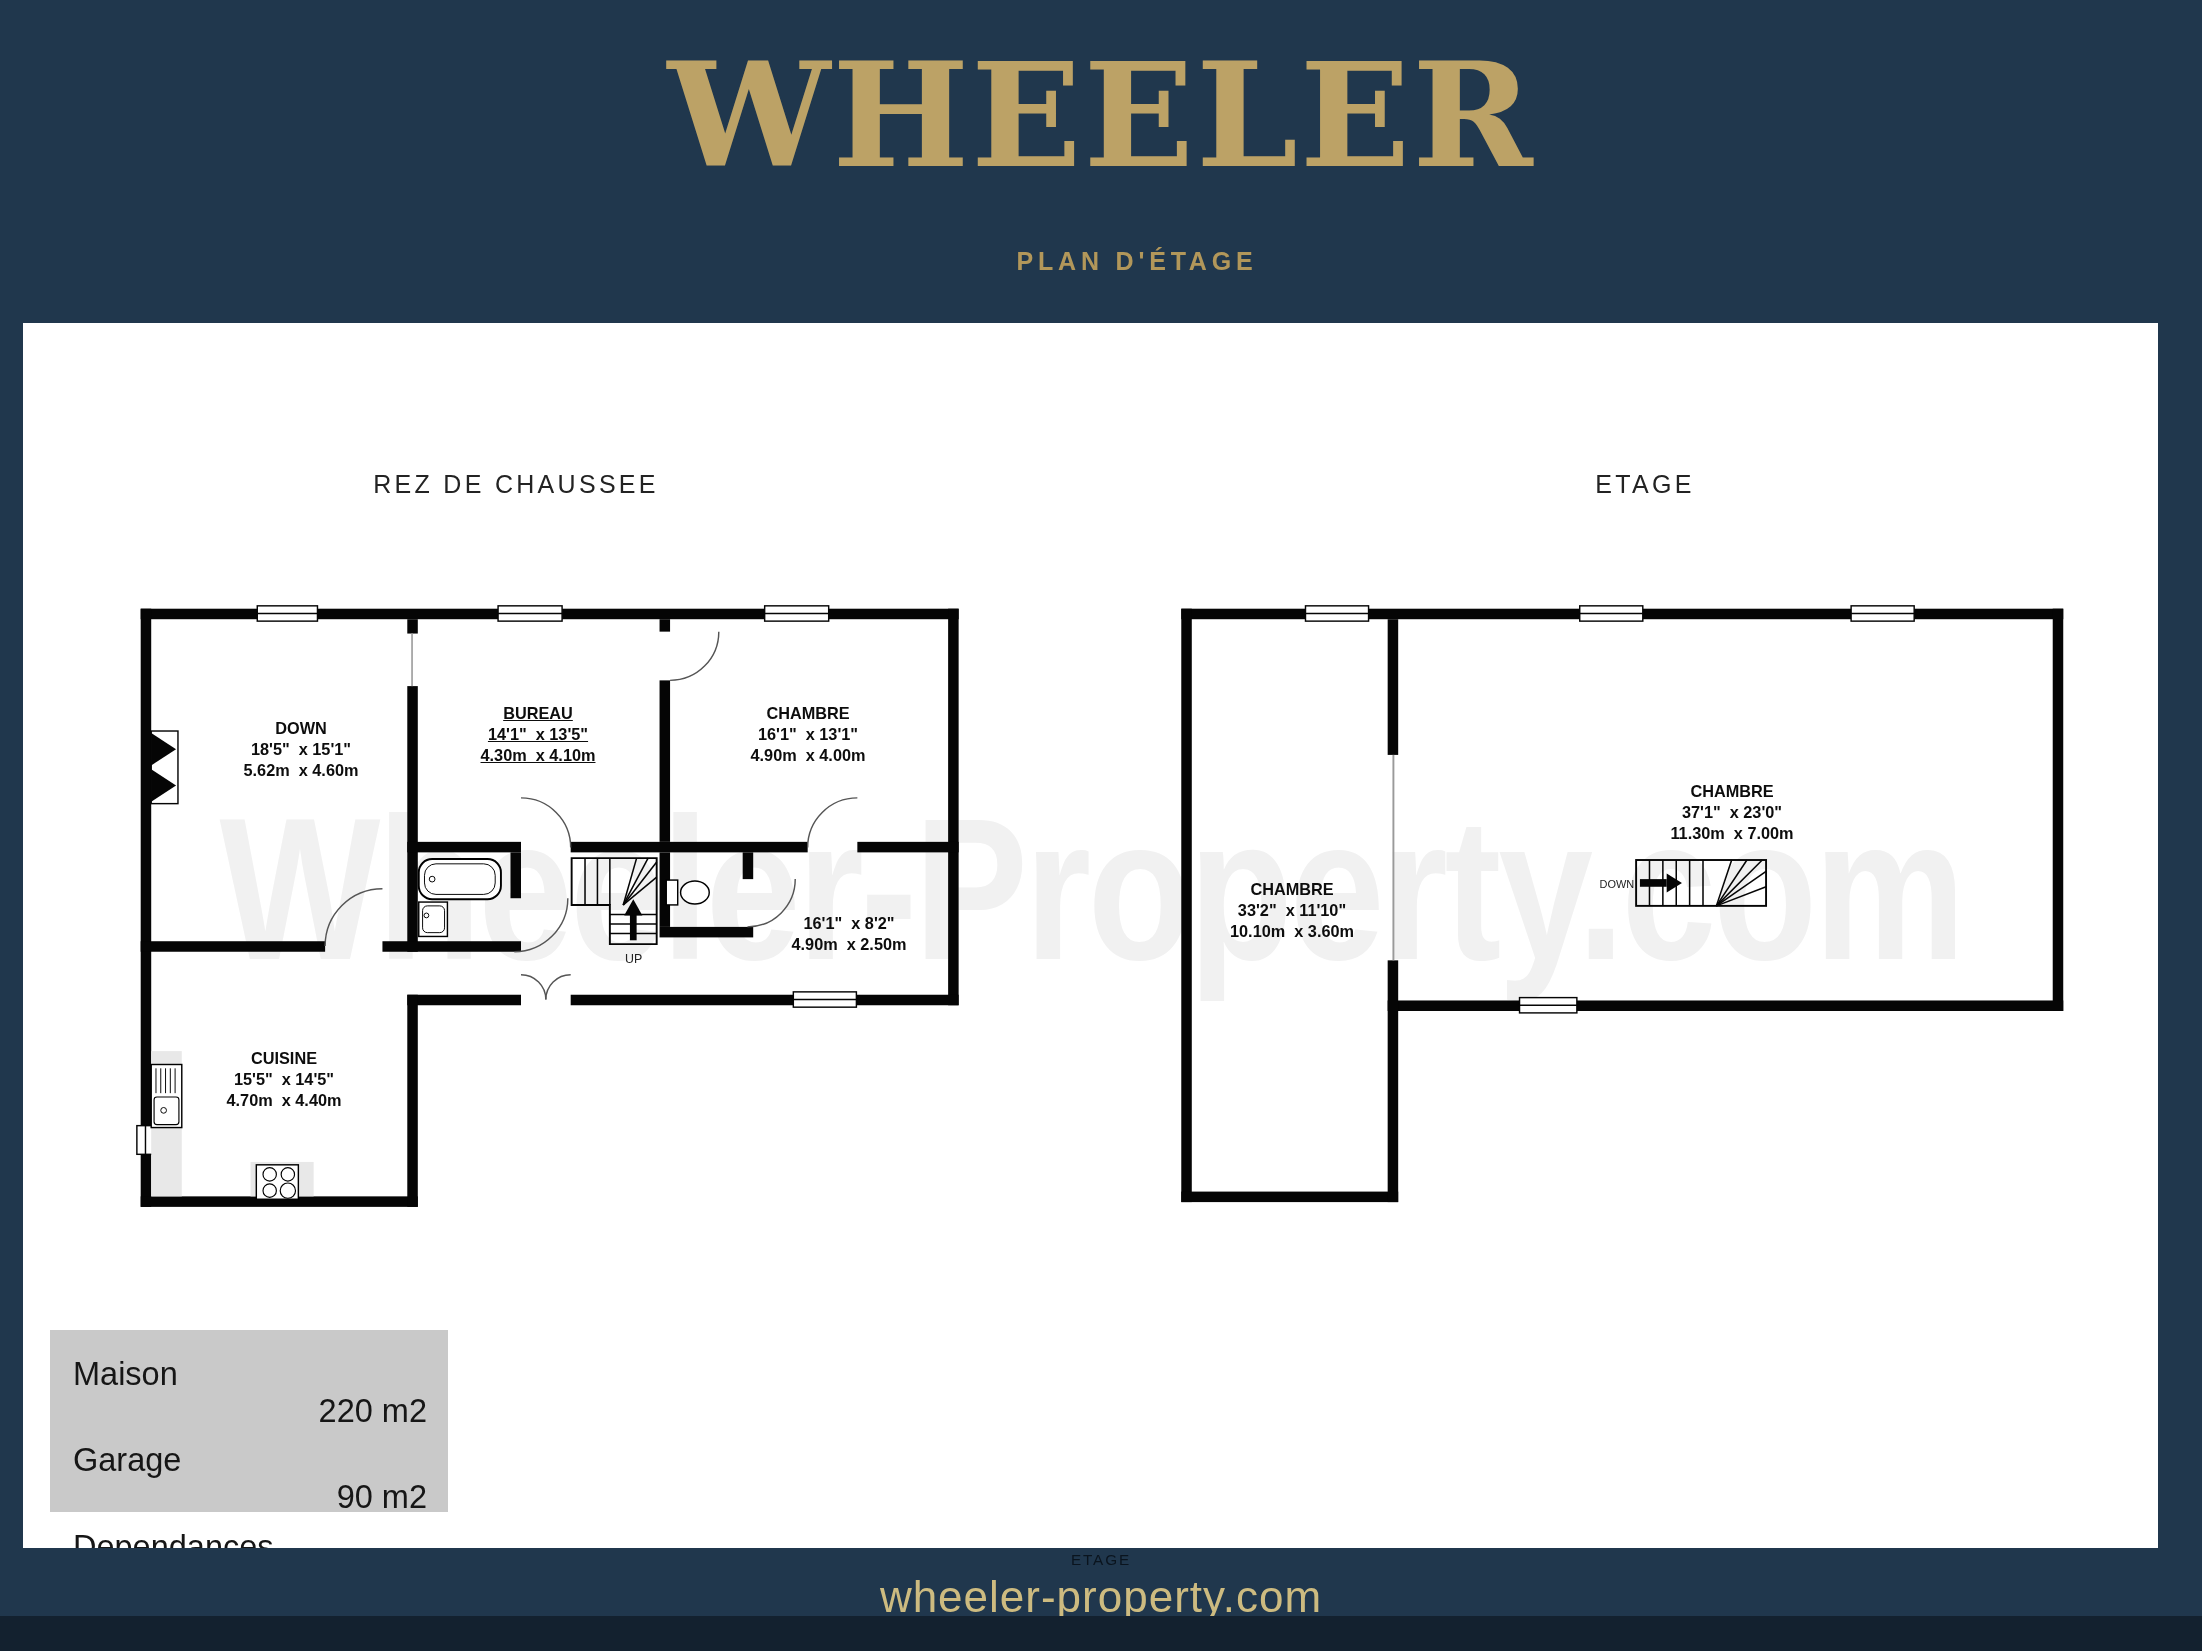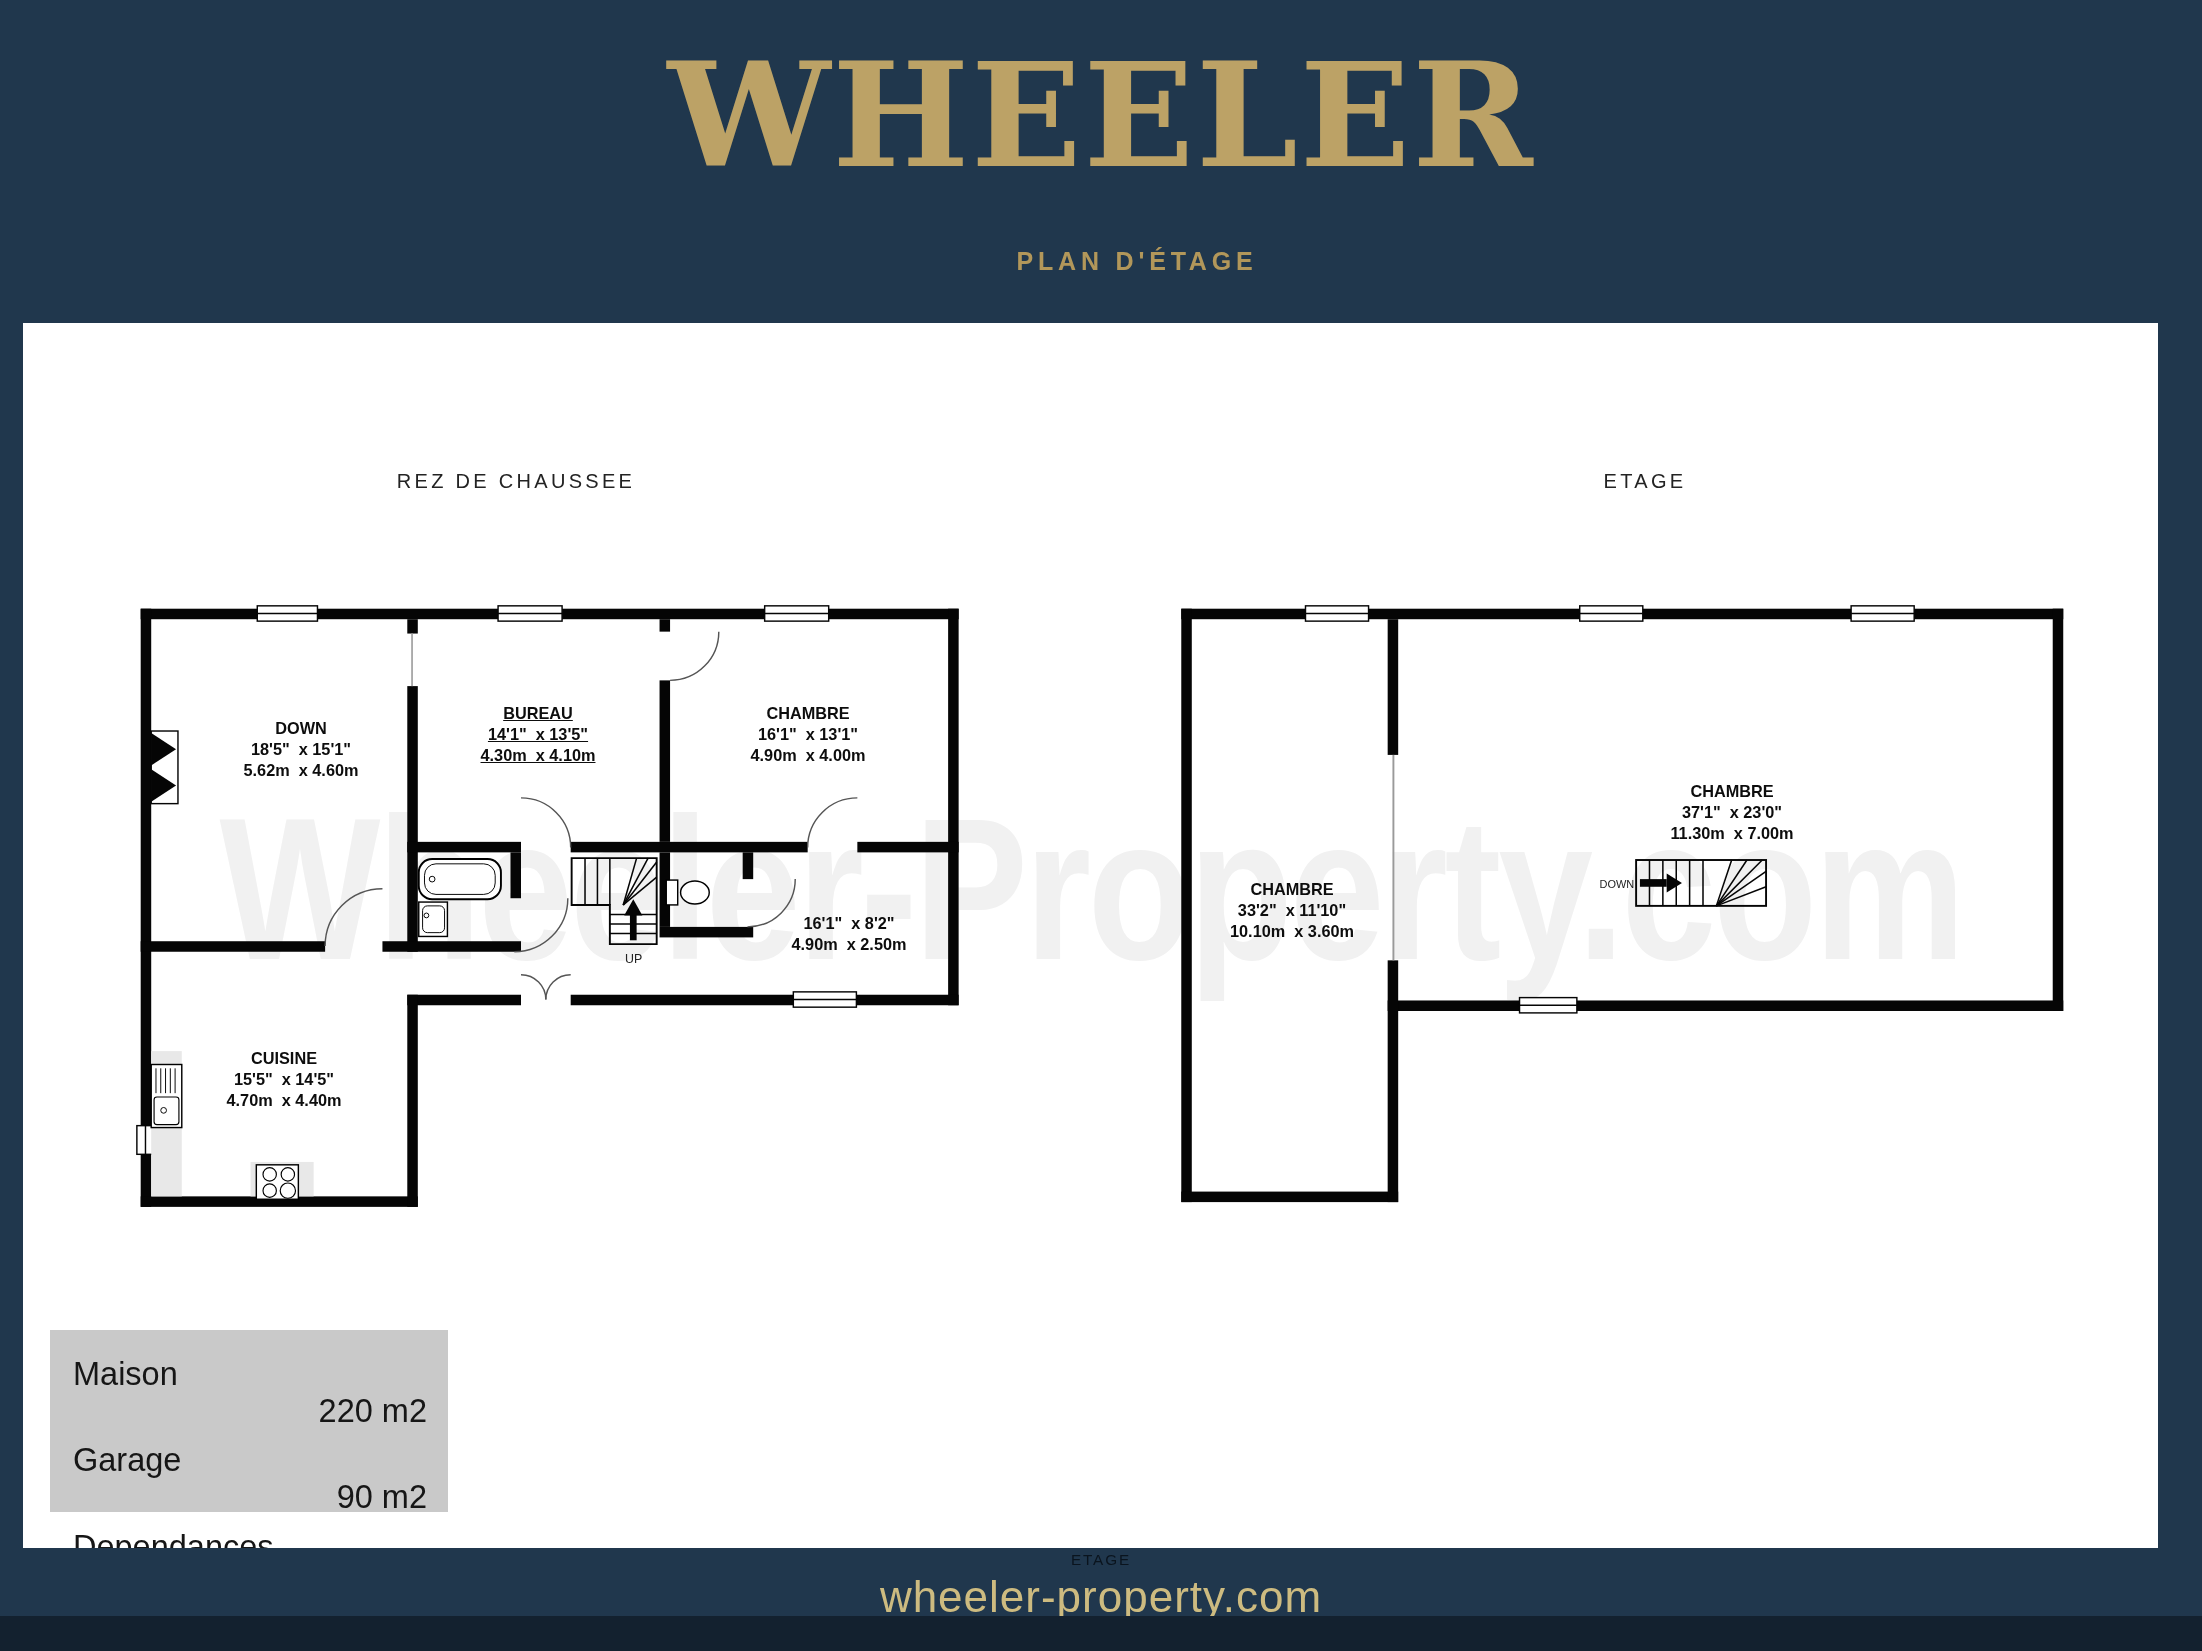--- a/index.html
+++ b/index.html
@@ -28,21 +28,21 @@
   .watermark {
     position:absolute; left:50%; top:449px;
     transform:translateX(-50%) scaleX(0.84);
     transform-origin:center;
     font-weight:700; font-size:203px; letter-spacing:-3.8px;
     color:#f1f1f1; white-space:nowrap;
     user-select:none; pointer-events:none;
   }
   .plan-title {
     position:absolute; transform:translateX(-50%);
-    font-size:20px; letter-spacing:3.3px; color:#232323;
+    font-size:25px; letter-spacing:3.3px; color:#232323;
     white-space:nowrap;
   }
   .plan-svg { position:absolute; left:0; top:0; }
   .room-label {
     position:absolute; transform:translateX(-50%);
     display:flex; flex-direction:column; align-items:center;
     text-align:center; font-weight:700; font-size:16.3px;
     line-height:21px; color:#0d0d0d; white-space:nowrap;
   }
   .room-line { white-space:pre; }

